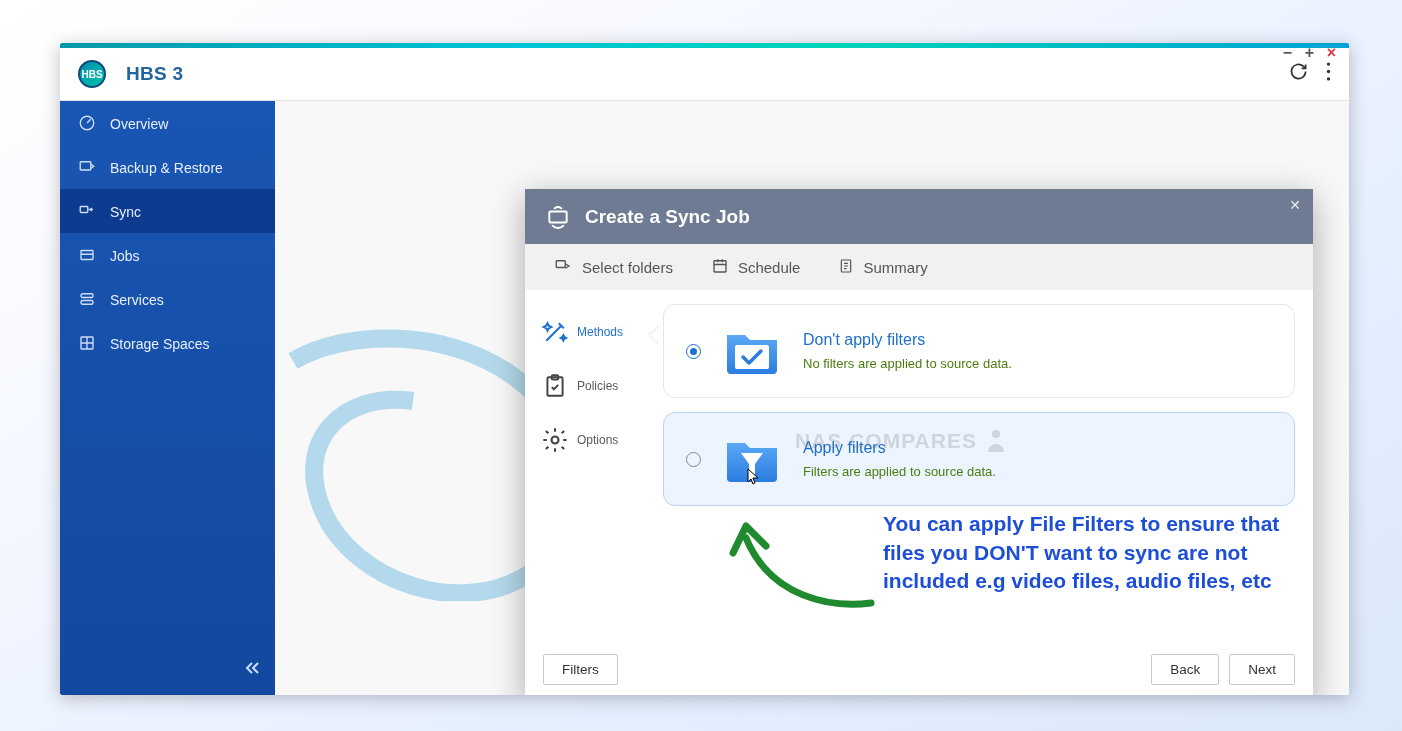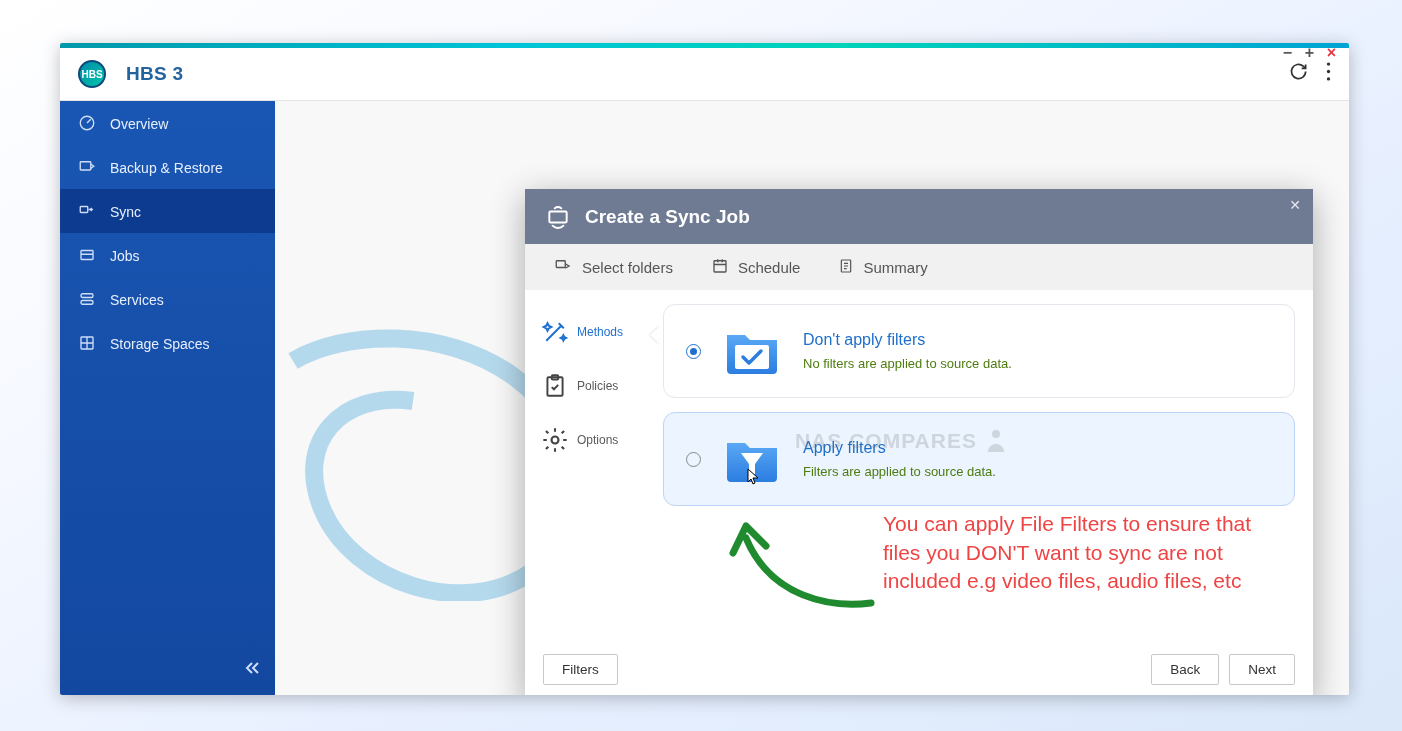--- a/index.html
+++ b/index.html
@@ -48,21 +48,21 @@
 .radio{width:15px;height:15px;border:1.5px solid #888;border-radius:50%;display:flex;align-items:center;justify-content:center;flex-shrink:0}
 .radio.checked{border-color:#1f6fd1}
 .radio.checked::after{content:"";width:7px;height:7px;background:#1f6fd1;border-radius:50%}
 .opt-ic{width:58px;height:52px;flex-shrink:0}
 .opt-txt h3{font-size:16px;font-weight:400;color:#1d6fc9;margin-bottom:7px}
 .opt-txt p{font-size:13px;color:#4d7c0f}
 .modal-ft{height:60px;display:flex;align-items:center;padding:0 18px;gap:10px}
 .btn{padding:7px 18px;border:1px solid #c8c8c8;background:#fff;font-size:13.5px;color:#333;cursor:pointer;border-radius:2px}
 .spacer{flex:1}
 .watermark{position:absolute;left:270px;top:138px;font-size:21px;font-weight:700;color:rgba(120,120,120,.25);letter-spacing:1px;pointer-events:none;display:flex;align-items:center;gap:8px}
-.annot{position:absolute;left:358px;top:220px;width:410px;color:#ef4444;font-size:21px;font-weight:400;line-height:1.36;pointer-events:none}
+.annot{position:absolute;left:358px;top:220px;width:410px;color:#1d4ed8;font-size:21px;font-weight:700;line-height:1.36;pointer-events:none}
 .arrow{position:absolute;left:196px;top:218px;pointer-events:none}
 .cursor{position:absolute;left:222px;top:178px;pointer-events:none}
 </style>
 </head>
 <body>
 
 <div class="app-window">
 
   <div class="win-ctrl">
     <div class="win-btn">−</div>

